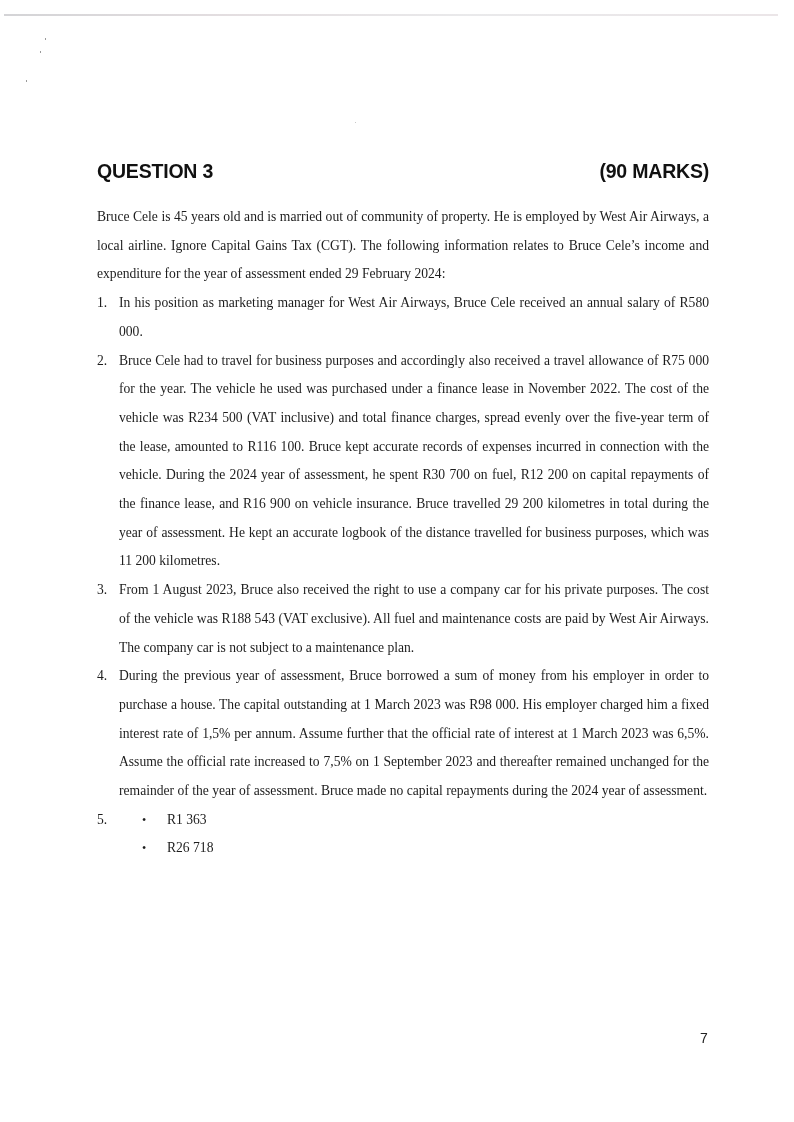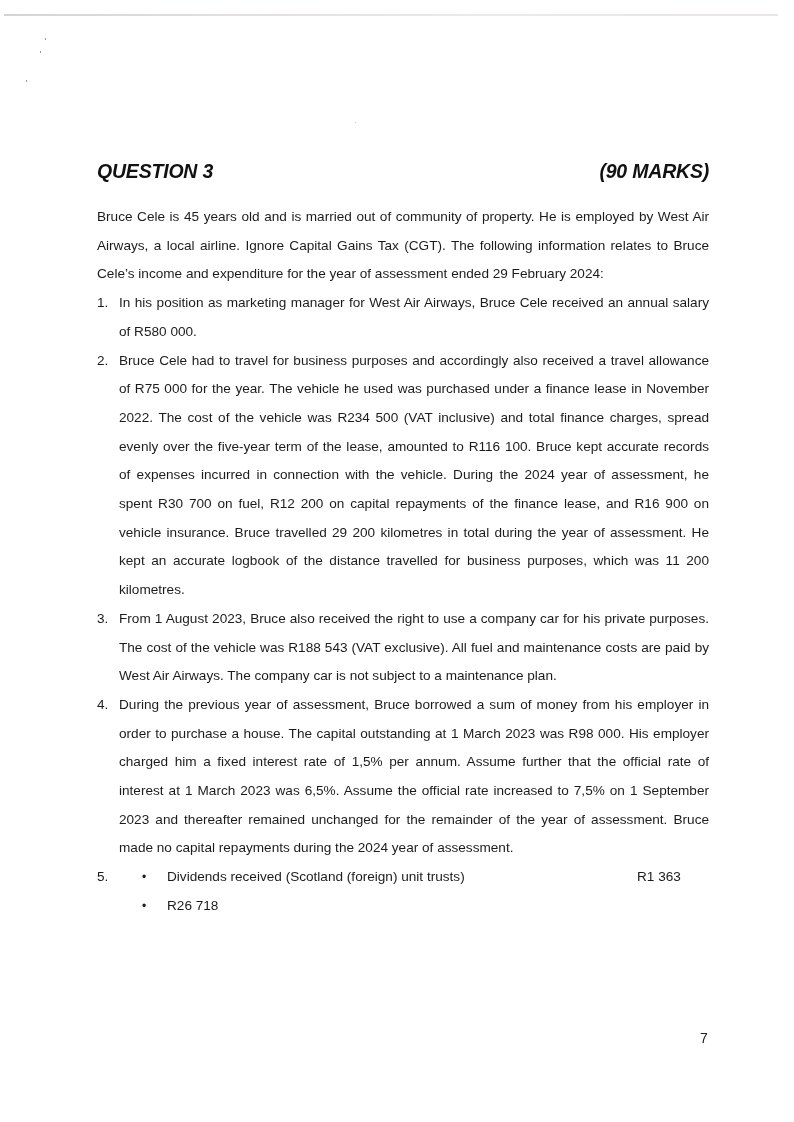--- a/index.html
+++ b/index.html
@@ -38,26 +38,26 @@
     }
     .question-header {
       display: flex;
       justify-content: space-between;
       align-items: baseline;
       font-weight: bold;
       font-size: 19.5px;
       letter-spacing: -0.2px;
       color: #111;
       margin-bottom: 20px;
-      font-style: italic;
     }
     .body-text {
       font-size: 13.6px;
       line-height: 28.7px;
       text-align: justify;
+      font-family: Liberation Serif, serif;
     }
     .intro {
       margin: 0;
     }
     ol.items {
       list-style: none;
       margin: 0;
       padding: 0;
     }
     ol.items li {
@@ -133,21 +133,20 @@
       </li>
       <li>
         <span class="num">4.</span>
         <span>During the previous year of assessment, Bruce borrowed a sum of money from his employer in order to purchase a house. The capital outstanding at 1 March 2023 was R98 000. His employer charged him a fixed interest rate of 1,5% per annum. Assume further that the official rate of interest at 1 March 2023 was 6,5%. Assume the official rate increased to 7,5% on 1 September 2023 and thereafter remained unchanged for the remainder of the year of assessment. Bruce made no capital repayments during the 2024 year of assessment.</span>
       </li>
       <li>
         <span class="num">5.</span>
         <ul class="invest-list">
           <li>
             <span class="bullet">•</span>
-            <span class="desc">Dividends received (Scotland (foreign) unit trusts)</span>
             <span class="amt">R1 363</span>
           </li>
           <li>
             <span class="bullet">•</span>
             <span class="amt">R26 718</span>
           </li>
         </ul>
       </li>
     </ol>
   </div>

